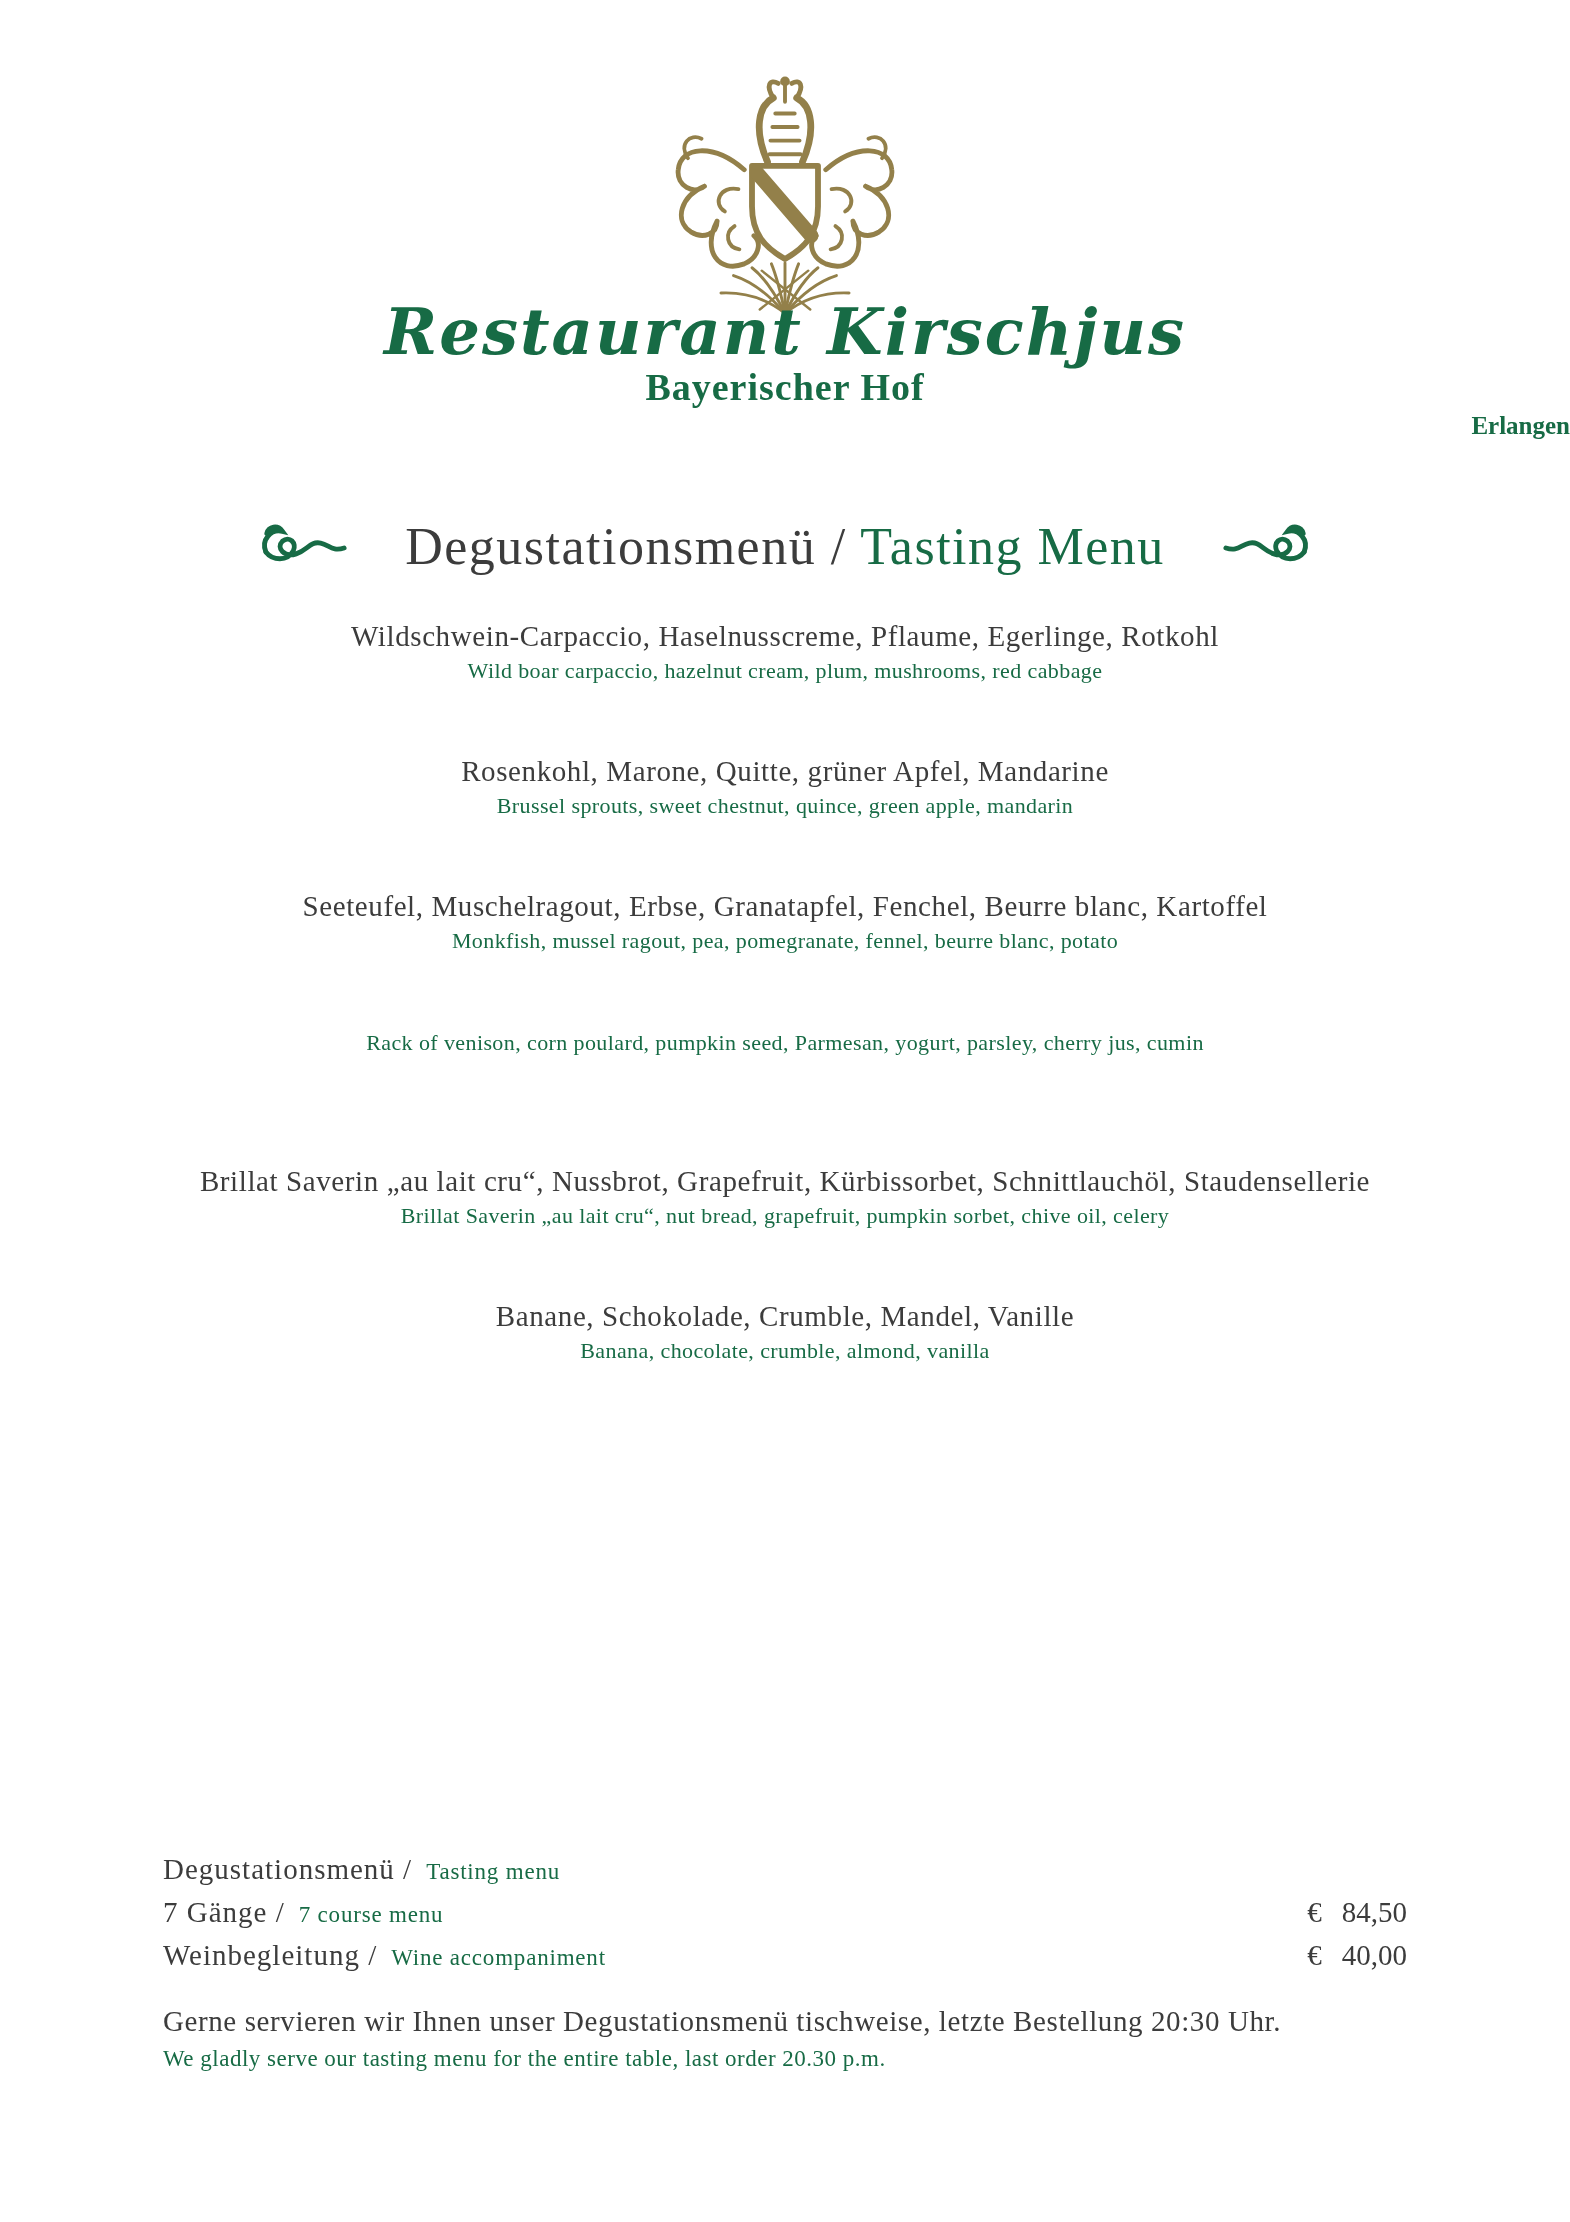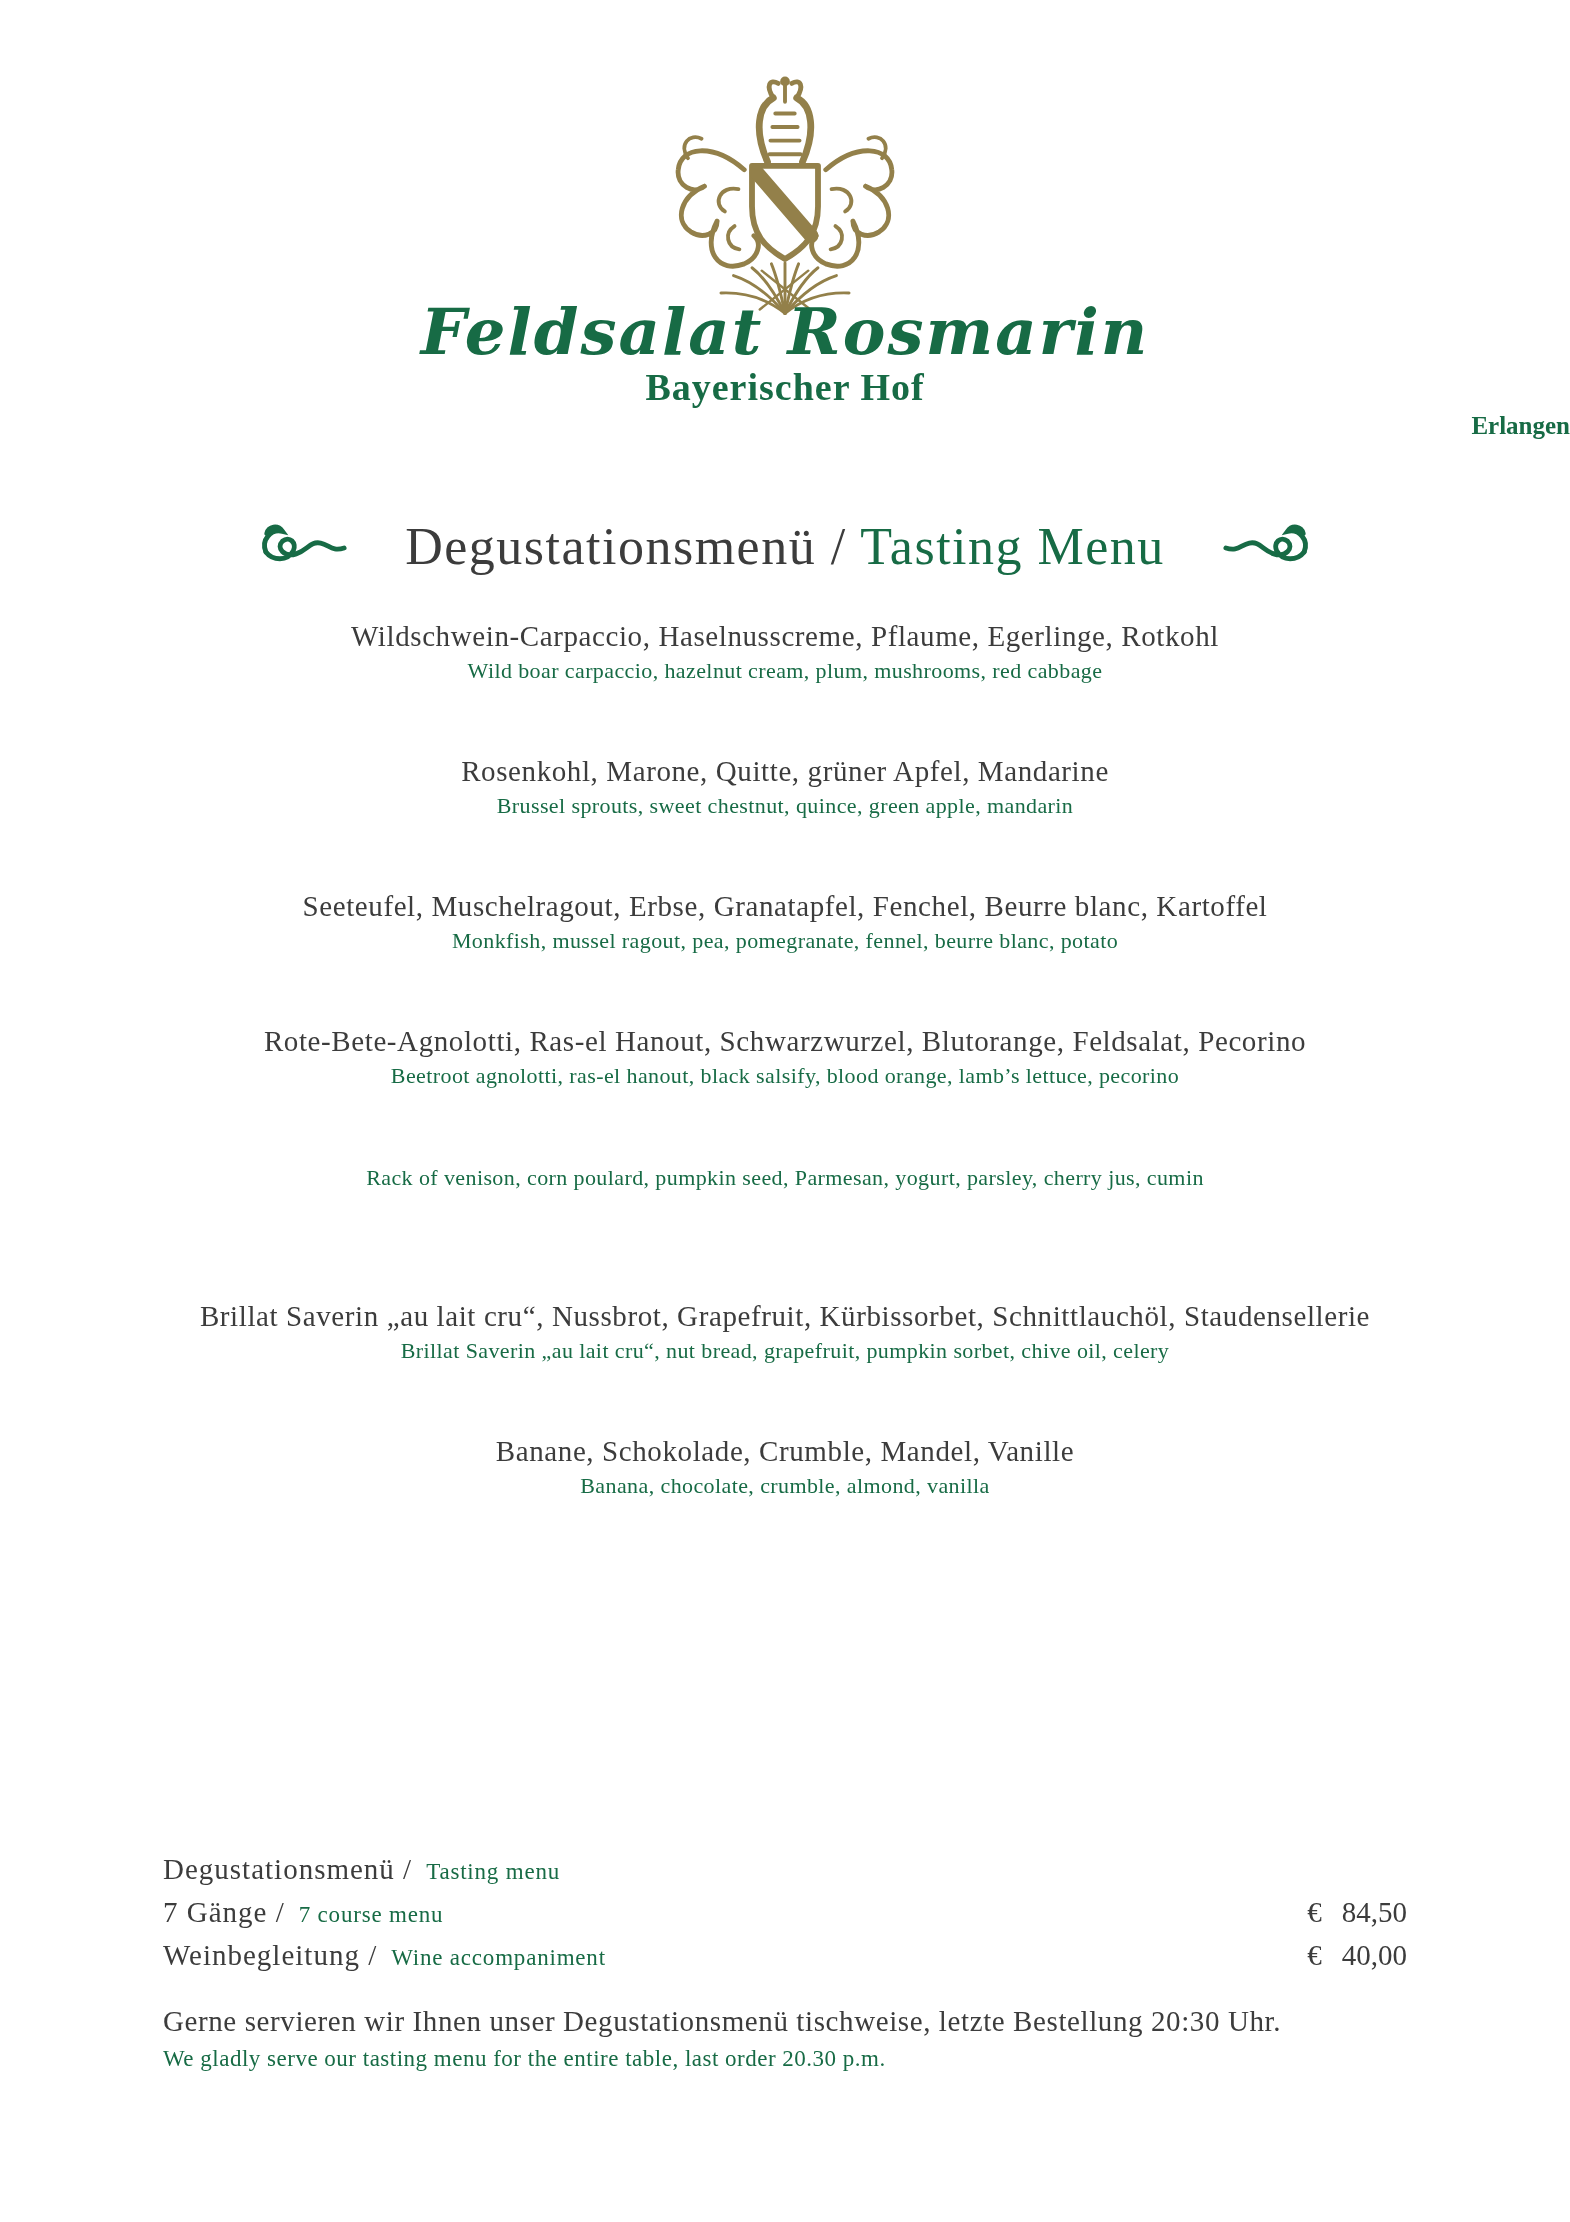--- a/index.html
+++ b/index.html
@@ -83,21 +83,21 @@
           <path d="M170 248 C165 224 161 209 156 197"></path>
           <path d="M170 248 C190 232 214 226 236 227"></path>
           <path d="M170 248 C187 228 204 215 223 209"></path>
           <path d="M170 248 C181 226 191 211 204 201"></path>
           <path d="M170 248 C175 224 179 209 184 197"></path>
           <path d="M170 248 v-52"></path>
           <path d="M146 204 L196 244 M194 204 L144 244" stroke-width="2.5"></path>
         </g>
       </svg>
     </span>
-    <div class="script-name">Feldsalat Rosmarin</div>
+    <div class="script-name">Restaurant Kirschjus</div>
     <div class="hotel-name">Bayerischer Hof</div>
     <div class="city-name">Erlangen</div>
   </header>
 
   <div class="title-row">
     <span class="orn left">
       <svg viewBox="0 0 92 56" fill="none" stroke="currentColor" stroke-linecap="round">
         <path d="M7 33 C2 21 12 9 24 12 C19 5 10 7 8 14" stroke-width="5"></path>
         <path d="M7 33 C14 42 29 43 35 32 C39 24 31 16 24 22 C17 29 26 39 38 35 C50 31 52 22 63 24 C72 26 75 33 87 29" stroke-width="5"></path>
       </svg>
@@ -119,24 +119,20 @@
       <div class="course-de">Wildschwein-Carpaccio, Haselnusscreme, Pflaume, Egerlinge, Rotkohl</div>
       <div class="course-en">Wild boar carpaccio, hazelnut cream, plum, mushrooms, red cabbage</div>
     </section>
     <section class="course">
       <div class="course-de">Rosenkohl, Marone, Quitte, grüner Apfel, Mandarine</div>
       <div class="course-en">Brussel sprouts, sweet chestnut, quince, green apple, mandarin</div>
     </section>
     <section class="course">
       <div class="course-de">Seeteufel, Muschelragout, Erbse, Granatapfel, Fenchel, Beurre blanc, Kartoffel</div>
       <div class="course-en">Monkfish, mussel ragout, pea, pomegranate, fennel, beurre blanc, potato</div>
-    </section>
-    <section class="course">
-      <div class="course-de">Rote-Bete-Agnolotti, Ras-el Hanout, Schwarzwurzel, Blutorange, Feldsalat, Pecorino</div>
-      <div class="course-en">Beetroot agnolotti, ras-el hanout, black salsify, blood orange, lamb’s lettuce, pecorino</div>
     </section>
     <section class="course">
       <div class="course-en">Rack of venison, corn poulard, pumpkin seed, Parmesan, yogurt, parsley, cherry jus, cumin</div>
     </section>
     <section class="course">
       <div class="course-de">Brillat Saverin „au lait cru“, Nussbrot, Grapefruit, Kürbissorbet, Schnittlauchöl, Staudensellerie</div>
       <div class="course-en">Brillat Saverin „au lait cru“, nut bread, grapefruit, pumpkin sorbet, chive oil, celery</div>
     </section>
     <section class="course">
       <div class="course-de">Banane, Schokolade, Crumble, Mandel, Vanille</div>

